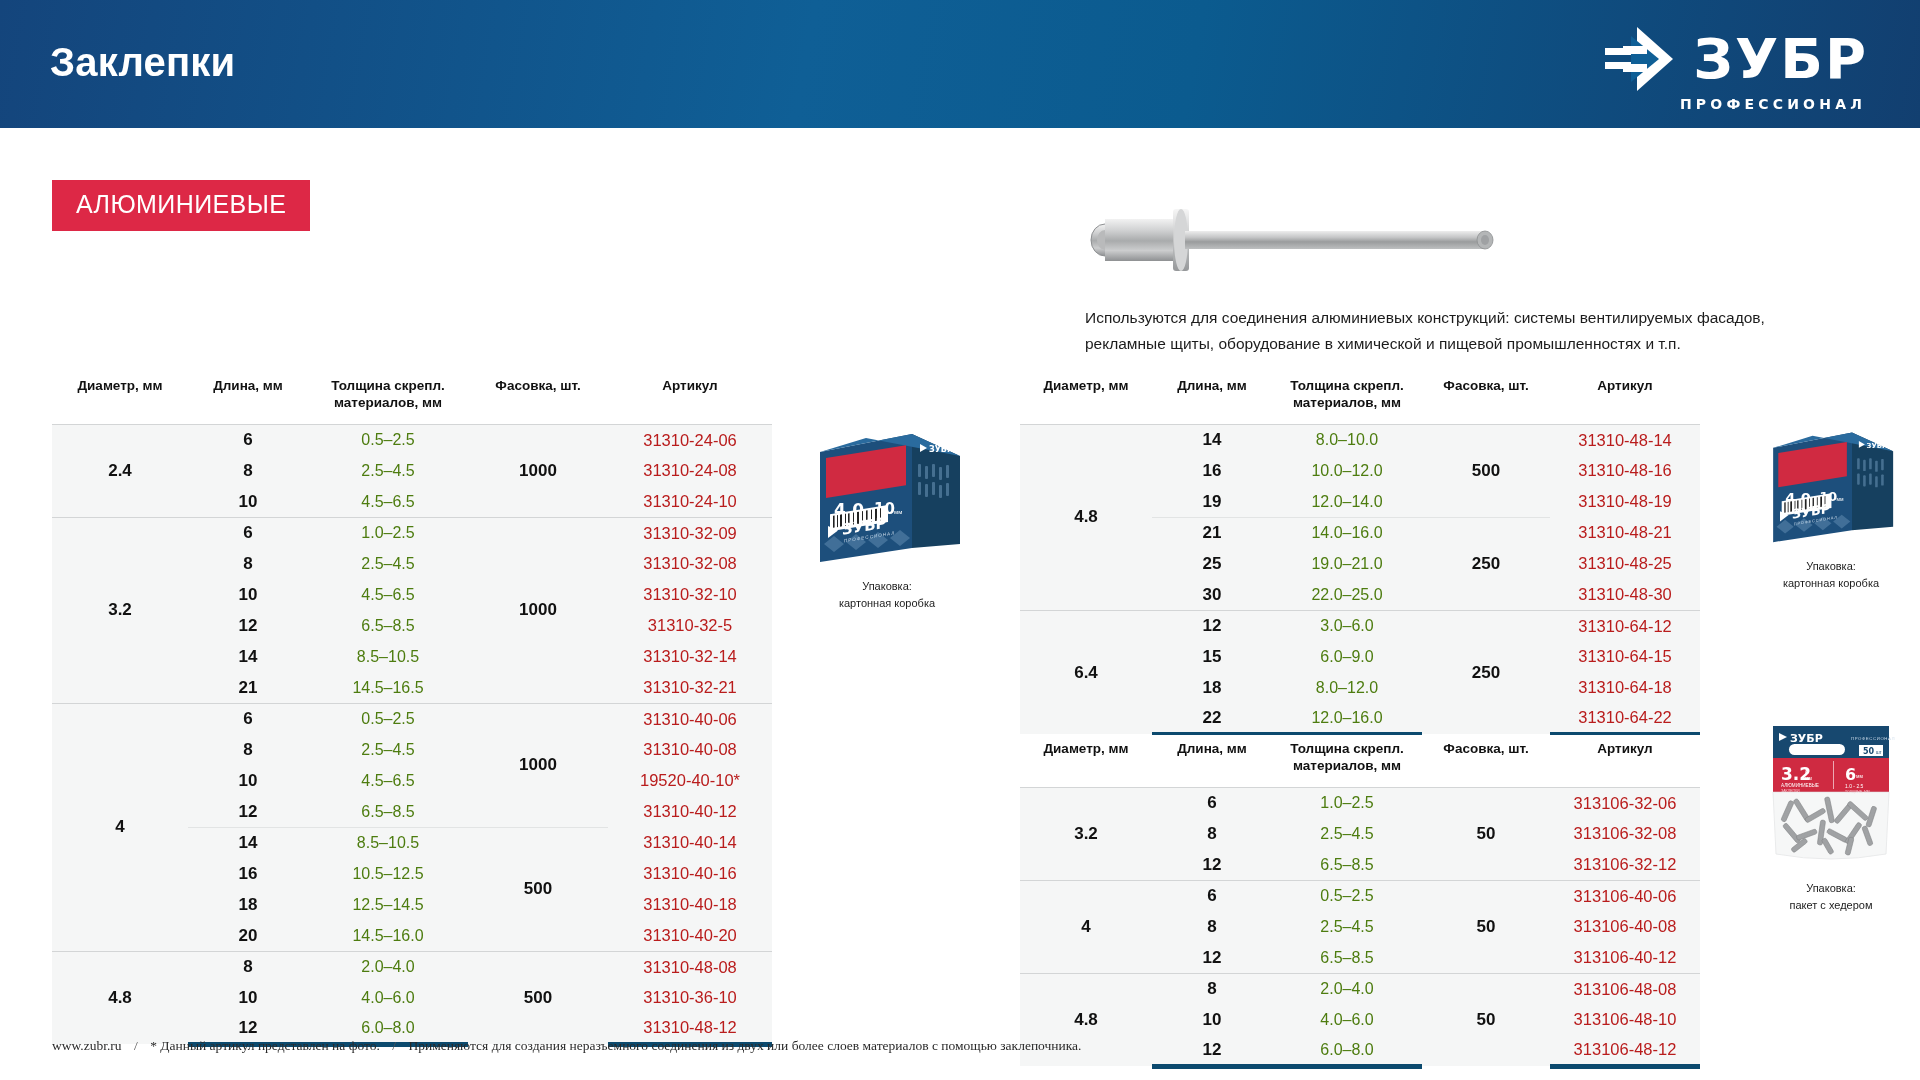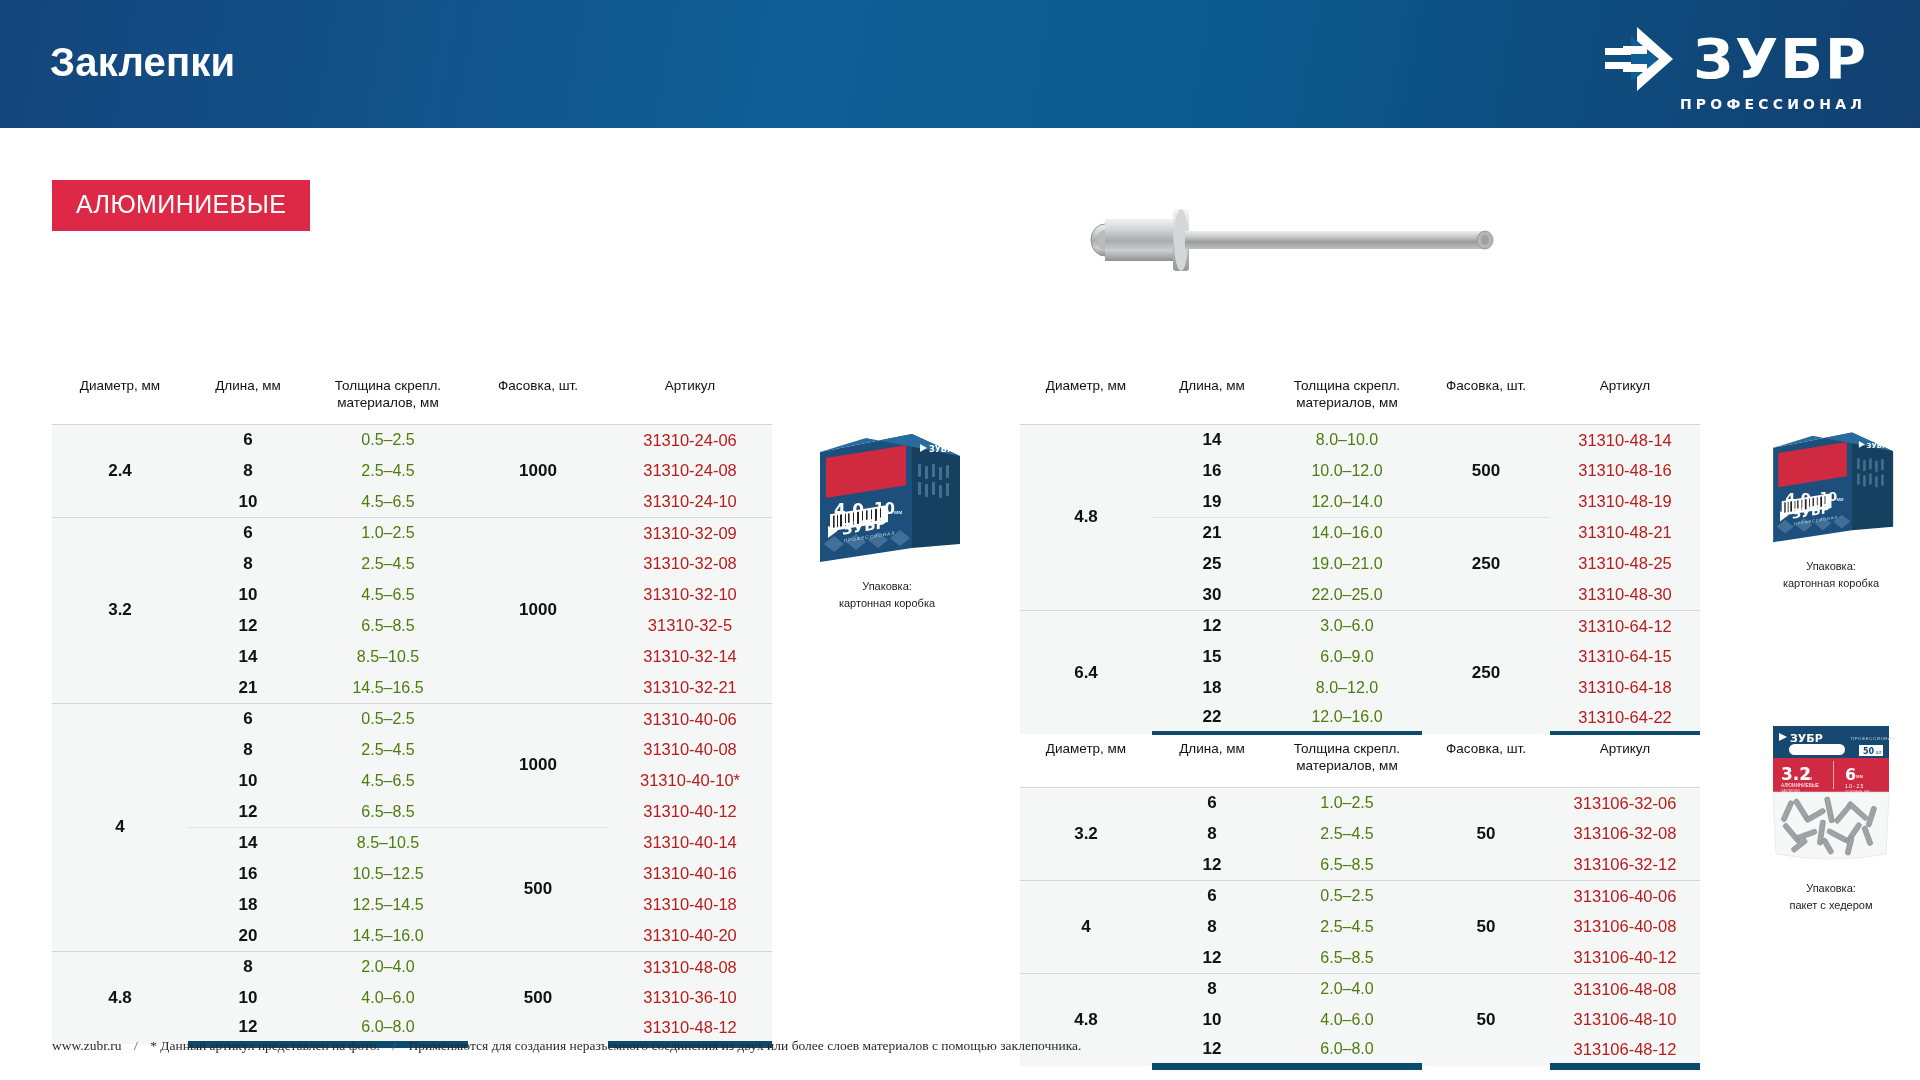--- a/index.html
+++ b/index.html
@@ -53,35 +53,35 @@
   .rivet-img { position: absolute; left: 1085px; top: 195px; width: 540px; height: 90px; }
   .desc {
     position: absolute; left: 1085px; top: 305px; width: 740px;
     font-size: 15.5px; line-height: 1.65; color: #1c1c1c;
   }
 
   
   .tbl { position: absolute; }
   .tbl table { border-collapse: collapse; width: 100%; table-layout: fixed; }
   .tbl th {
-    font-size: 13.5px; font-weight: normal; color: #111;
+    font-size: 13.5px; font-weight: bold; color: #111;
     padding: 6px 4px 12px 4px; text-align: center; vertical-align: top;
     line-height: 1.25; border: none; background: #fff;
   }
   .tbl td {
     font-size: 17px; text-align: center; color: #2d2d2d;
     padding: 0; height: 31px; background: #f5f6f6;
     border: none; vertical-align: middle;
   }
   .tbl td.dim, .tbl td.len, .tbl td.pack { font-weight: bold; color: #111; }
   .tbl td.thk { color: #4d7c0f; font-size: 16px; }
   .tbl td.art { color: #b91c1c; font-size: 16.5px; }
   .tbl tbody tr.grp-top > td { border-top: 1px solid #d3d5d6; }
   .tbl td.sep-top { border-top: 1px solid #e2e4e4; }
-  .tbl tbody tr.last > td { border-bottom: 7px solid #0c4a6e; }
+  .tbl tbody tr.last > td { border-bottom: 5px solid #0c4a6e; }
   .tbl thead tr > th { border-bottom: 1px solid #d3d5d6; }
 
   #table-left { left: 52px; top: 372px; width: 720px; }
   #table-left col.c1 { width: 136px; } #table-left col.c2 { width: 120px; }
   #table-left col.c3 { width: 160px; } #table-left col.c4 { width: 140px; }
   #table-left col.c5 { width: 164px; }
 
   #table-right-a { left: 1020px; top: 372px; width: 680px; }
   #table-right-b { left: 1020px; top: 735px; width: 680px; }
   #table-right-a col.c1, #table-right-b col.c1 { width: 132px; }
@@ -157,20 +157,21 @@
     <ellipse cx="20" cy="45" rx="14" ry="16" fill="url(#gm)" stroke="#8d8f91" stroke-width="1"></ellipse>
     <ellipse cx="20" cy="45" rx="8" ry="10" fill="#b9babb"></ellipse>
     <rect x="20" y="24" width="75" height="42" fill="url(#gm)"></rect>
     <rect x="88" y="14" width="16" height="62" rx="3" fill="url(#gf)"></rect>
     <ellipse cx="96" cy="45" rx="7" ry="31" fill="#d5d6d7"></ellipse>
     <rect x="100" y="36" width="300" height="18" fill="url(#gs)"></rect>
     <ellipse cx="400" cy="45" rx="8" ry="9" fill="#b4b6b7" stroke="#8d8f91" stroke-width="0.8"></ellipse>
     <ellipse cx="400" cy="45" rx="4" ry="5" fill="#9fa1a3"></ellipse>
   </svg>
 
+  <div class="desc">Используются для соединения алюминиевых конструкций: системы вентилируемых фасадов, рекламные щиты, оборудование в химической и пищевой промышленностях и т.п.</div>
 
   <div class="tbl" id="table-left">
       <table>
         <colgroup>
           <col class="c1">
           <col class="c2">
           <col class="c3">
           <col class="c4">
           <col class="c5">
         </colgroup>
@@ -241,21 +242,21 @@
             <td class="art">31310-40-06</td>
           </tr>
           <tr>
             <td class="len">8</td>
             <td class="thk">2.5–4.5</td>
             <td class="art">31310-40-08</td>
           </tr>
           <tr>
             <td class="len">10</td>
             <td class="thk">4.5–6.5</td>
-            <td class="art">31310-40-10*</td>
+            <td class="art">19520-40-10*</td>
           </tr>
           <tr>
             <td class="len">12</td>
             <td class="thk">6.5–8.5</td>
             <td class="art">31310-40-12</td>
           </tr>
           <tr>
             <td class="len sep-top">14</td>
             <td class="thk sep-top">8.5–10.5</td>
             <td class="pack sep-top" rowspan="4">500</td>

